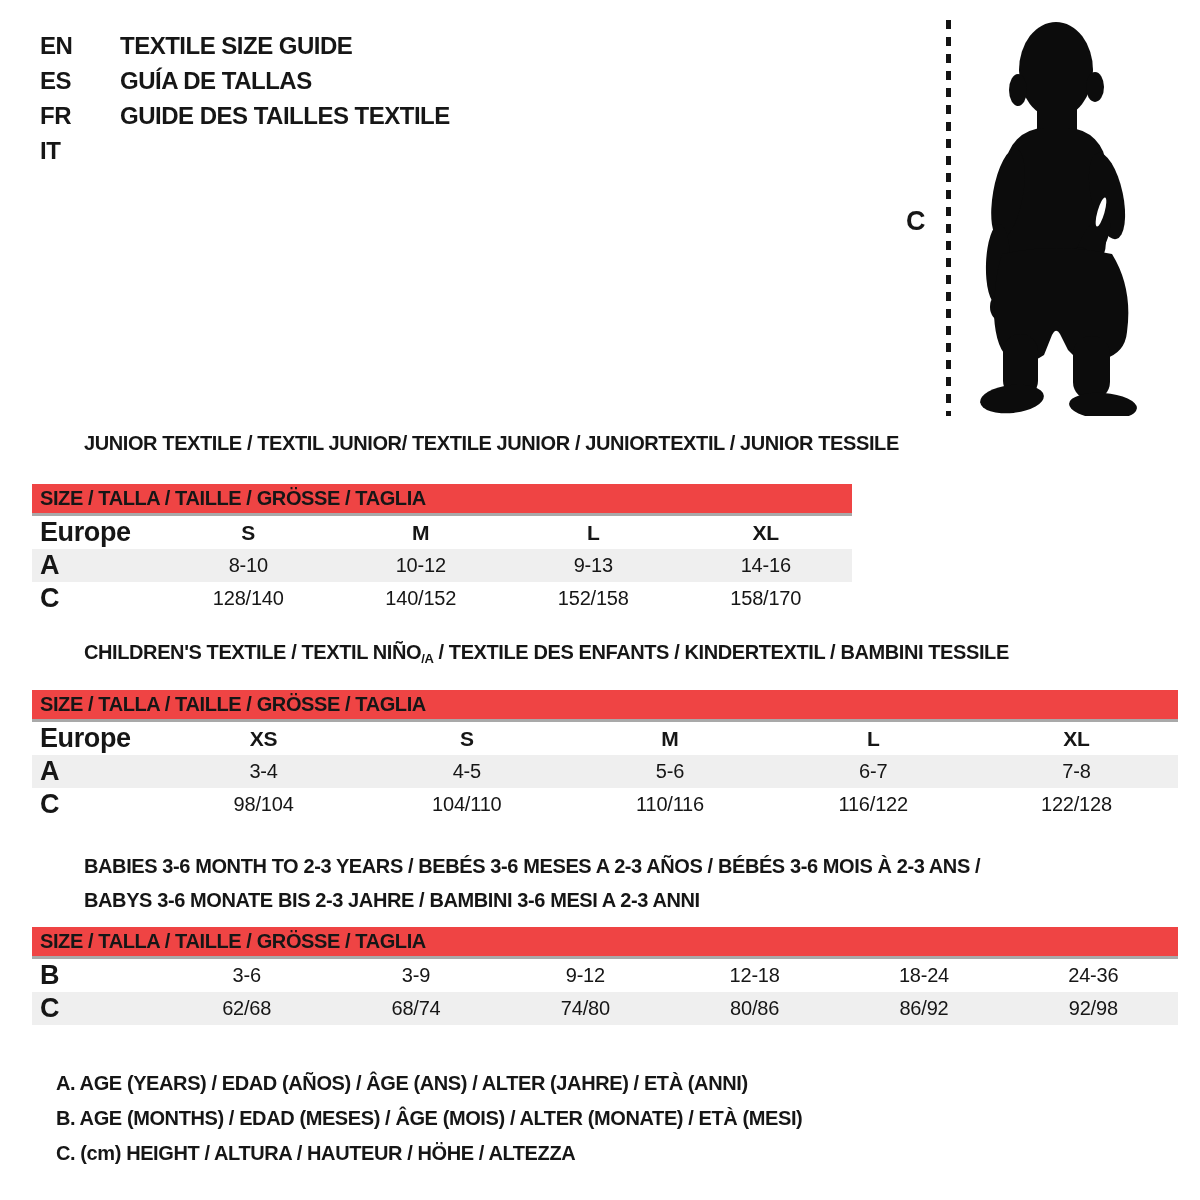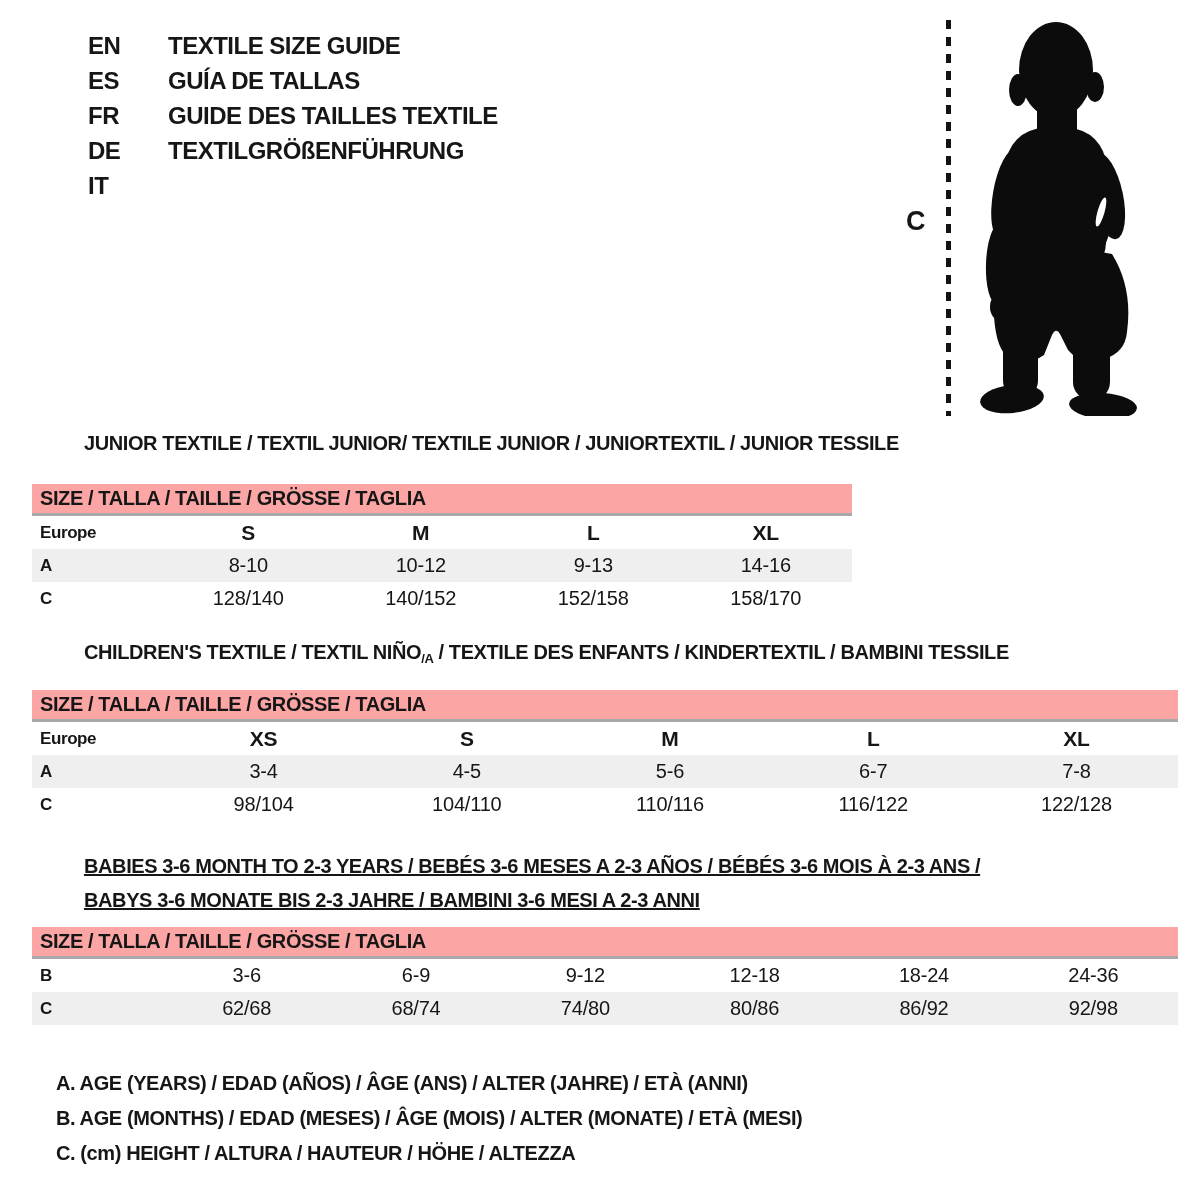--- a/index.html
+++ b/index.html
@@ -11,50 +11,50 @@
   }
   .page { position: relative; width: 1200px; height: 1200px; overflow: hidden; background: #ffffff; }
   .abs { position: absolute; }
 
   
   .lang-block { left: 40px; top: 28px; }
   .lang-row { display: flex; height: 35px; align-items: center; }
   .lang-code, .lang-title {
     font-weight: bold; font-size: 24px; letter-spacing: -0.5px; white-space: nowrap;
   }
-  .lang-code { width: 80px; margin-left: 48px; }
+  .lang-code { width: 80px; }
 
   
   .measure-line {
     left: 946px; top: 20px; width: 5px; height: 396px;
     background: repeating-linear-gradient(to bottom, #131313 0 9px, transparent 9px 17px);
   }
   .height-label {
     left: 906px; top: 206px; font-weight: bold; font-size: 27px; letter-spacing: -0.5px;
   }
   .silhouette-svg { left: 956px; top: 16px; }
 
   
   .section-title {
     left: 40px; font-weight: bold; font-size: 20px; letter-spacing: -0.4px; white-space: nowrap; margin-left: 44px;
   }
   .sub-a { font-size: 13px; vertical-align: -4px; letter-spacing: -0.4px; }
-  .two-line { line-height: 34px; text-decoration: underline; }
+  .two-line { line-height: 34px; }
 
   
   .size-table { left: 32px; }
   .t-head {
-    height: 32px; background: #fca5a5; border-bottom: 3px solid #a9a9a9;
+    height: 32px; background: #ef4444; border-bottom: 3px solid #a9a9a9;
     display: flex; align-items: center; padding-left: 8px;
     font-weight: bold; font-size: 20px; letter-spacing: -0.4px;
   }
   .t-row { display: flex; height: 33px; align-items: center; }
   .t-row.shaded { background: #efefef; }
   .t-label {
-    width: 130px; padding-left: 8px; font-weight: bold; font-size: 17px; letter-spacing: -0.4px;
+    width: 130px; padding-left: 8px; font-weight: bold; font-size: 27px; letter-spacing: -0.4px;
   }
   .t-cell { flex: 1; text-align: center; font-size: 20px; letter-spacing: -0.2px; }
   .t-cell.hdr { font-weight: bold; font-size: 21px; }
 
   
   .legend-block { left: 40px; top: 1066px; margin-left: 16px; }
   .legend-line {
     height: 35px; display: flex; align-items: center;
     font-weight: bold; font-size: 20px; letter-spacing: -0.4px; white-space: nowrap;
   }
@@ -69,24 +69,20 @@
       <span class="lang-code">EN</span>
       <span class="lang-title">TEXTILE SIZE GUIDE</span>
     </div>
     <div class="lang-row">
       <span class="lang-code">ES</span>
       <span class="lang-title">GUÍA DE TALLAS</span>
     </div>
     <div class="lang-row">
       <span class="lang-code">FR</span>
       <span class="lang-title">GUIDE DES TAILLES TEXTILE</span>
-    </div>
-    <div class="lang-row">
-      <span class="lang-code">DE</span>
-      <span class="lang-title">TEXTILGRÖßENFÜHRUNG</span>
     </div>
     <div class="lang-row">
       <span class="lang-code">IT</span>
     </div>
   </div>
 
   <div class="abs measure-line"></div>
   <div class="abs height-label">C</div>
   <svg class="abs silhouette-svg" width="195" height="400" viewBox="0 0 195 400" aria-hidden="true">
     <g fill="#0c0c0c">
@@ -181,21 +177,21 @@
   <div class="abs section-title two-line" style="top:849px">
     <div>BABIES 3-6 MONTH TO 2-3 YEARS / BEBÉS 3-6 MESES A 2-3 AÑOS / BÉBÉS 3-6 MOIS À 2-3 ANS /</div>
     <div>BABYS 3-6 MONATE BIS 2-3 JAHRE / BAMBINI 3-6 MESI A 2-3 ANNI</div>
   </div>
 
   <div class="abs size-table" style="top:927px; width:1146px">
     <div class="t-head">SIZE / TALLA / TAILLE / GRÖSSE / TAGLIA</div>
     <div class="t-row">
       <div class="t-label">B</div>
       <div class="t-cell">3-6</div>
-      <div class="t-cell">6-9</div>
+      <div class="t-cell">3-9</div>
       <div class="t-cell">9-12</div>
       <div class="t-cell">12-18</div>
       <div class="t-cell">18-24</div>
       <div class="t-cell">24-36</div>
     </div>
     <div class="t-row shaded">
       <div class="t-label">C</div>
       <div class="t-cell">62/68</div>
       <div class="t-cell">68/74</div>
       <div class="t-cell">74/80</div>

